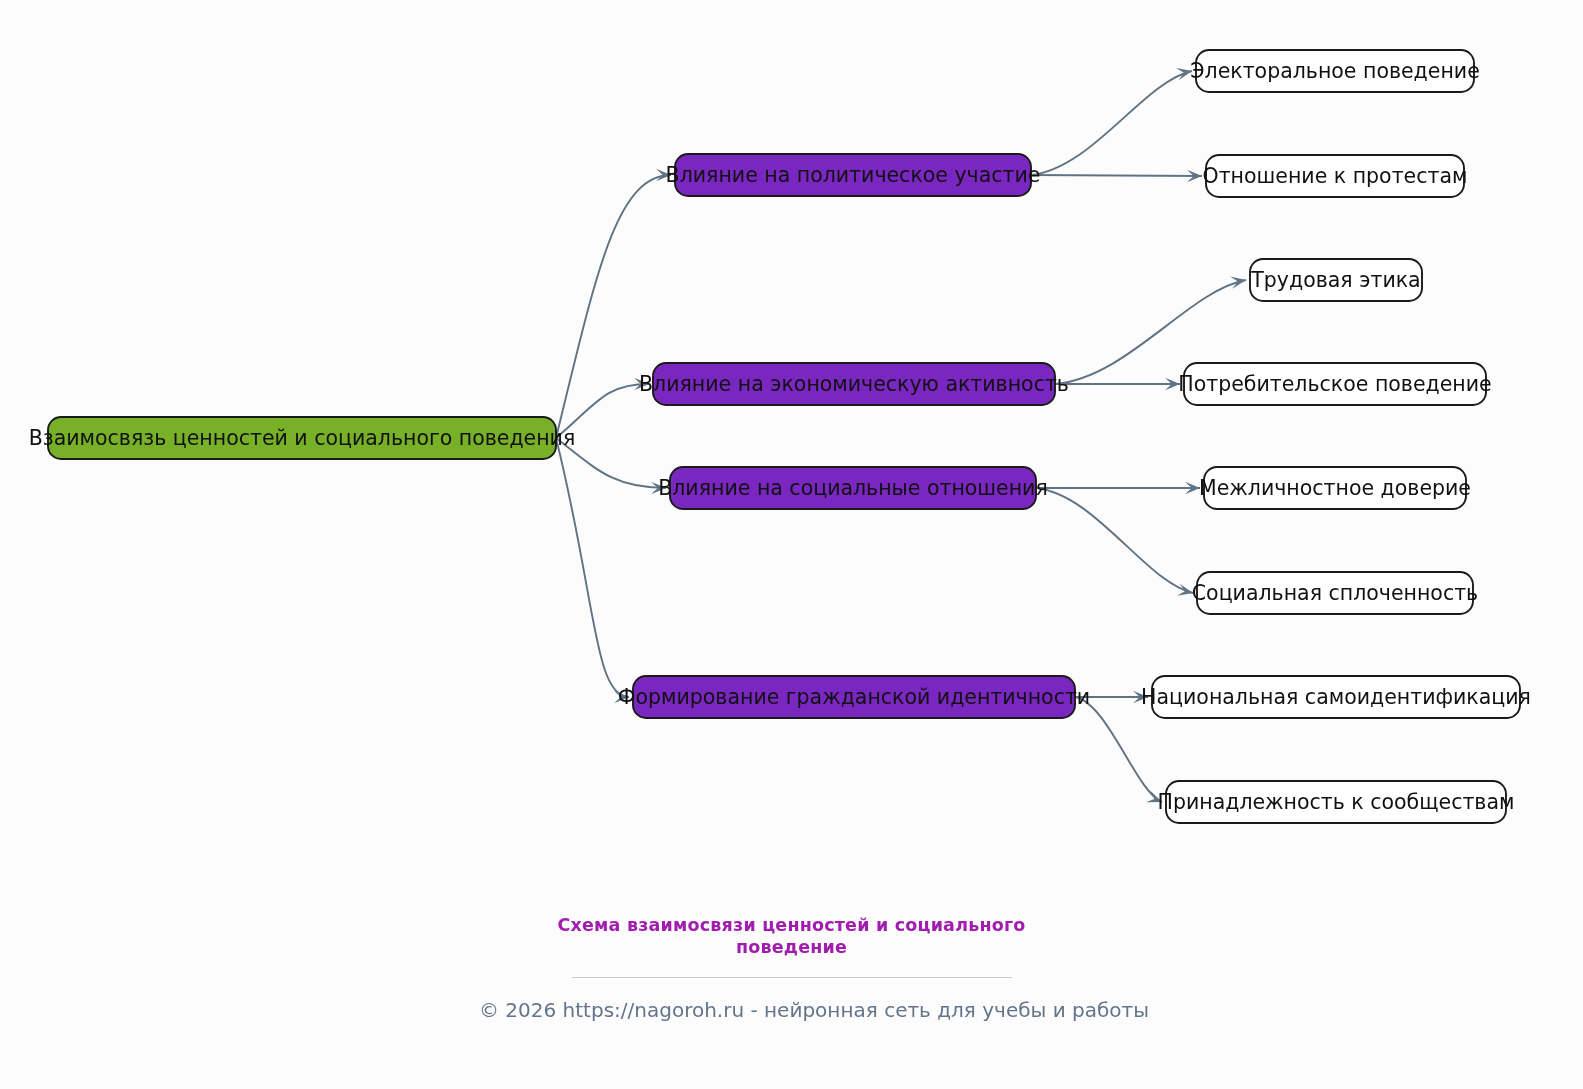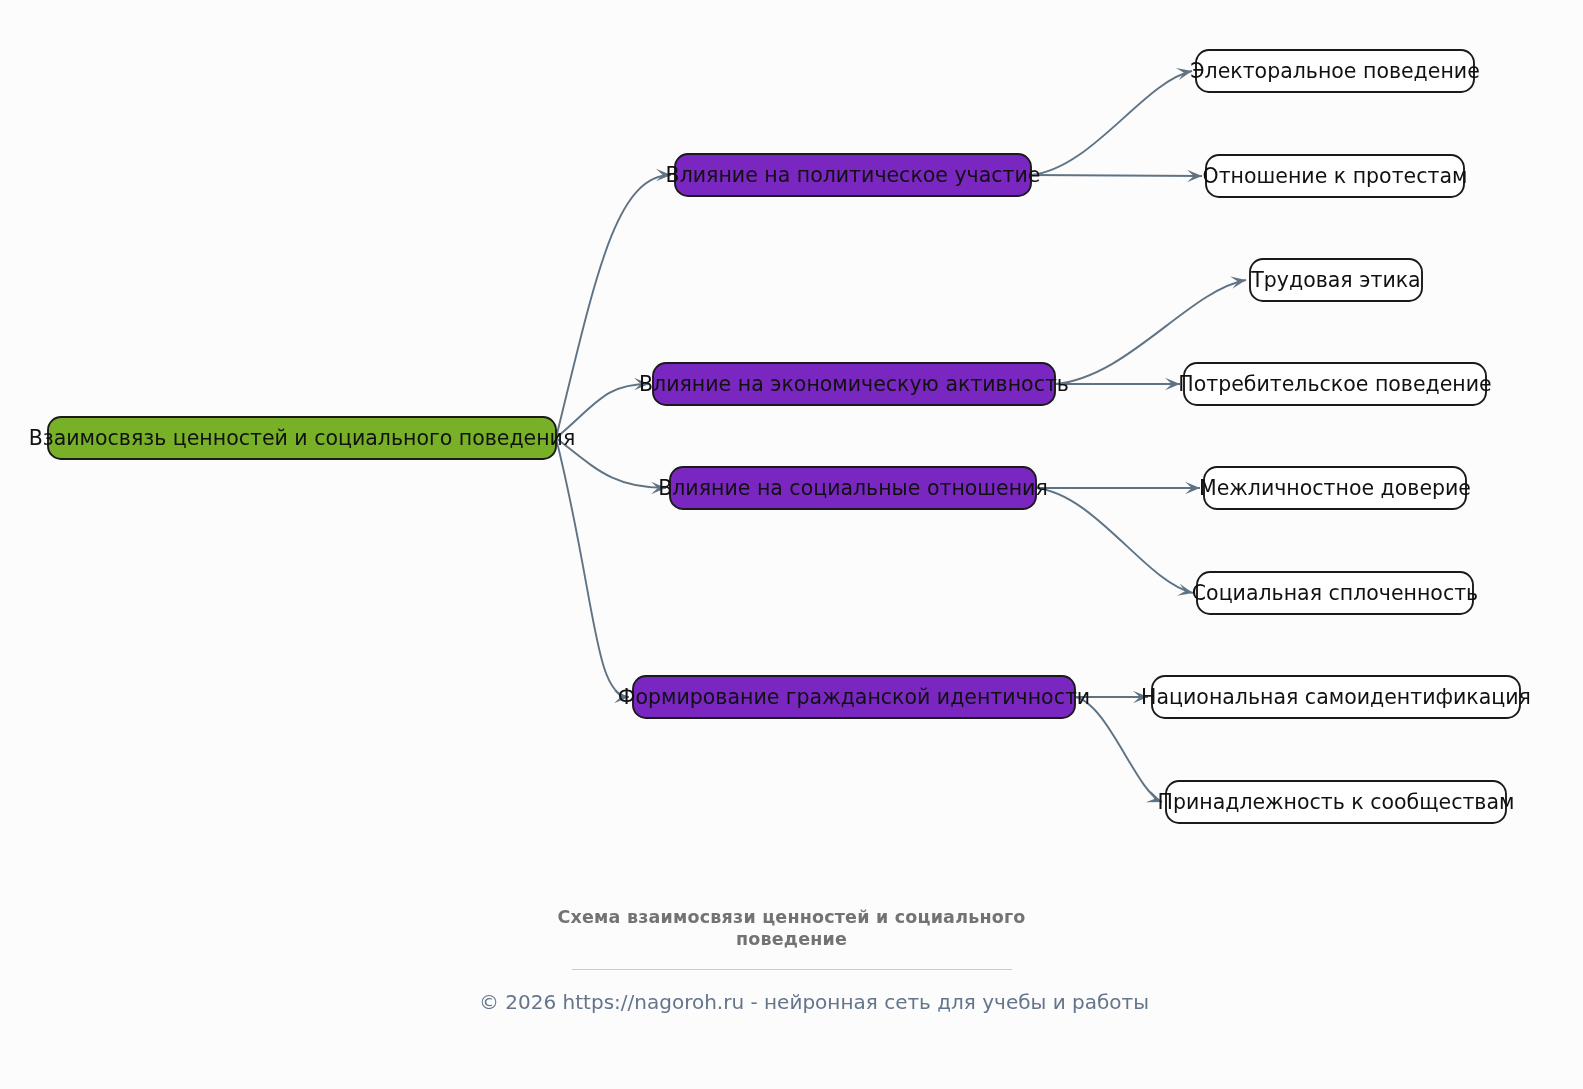--- a/index.html
+++ b/index.html
@@ -60,25 +60,25 @@
     position: absolute;
     left: 0;
     right: 0;
     top: 898px;
     text-align: center;
   }
   .footer-title {
     font-family: "DejaVu Sans", sans-serif;
     font-size: 17.5px;
     font-weight: bold;
-    color: #737373;
+    color: #a21caf;
     line-height: 1.28;
     letter-spacing: 0.2px;
     max-width: 470px;
-    margin: 8px auto;
+    margin: 16px auto;
   }
   .footer-divider {
     width: 440px;
     height: 0;
     border-top: 1.5px solid #c8cdd4;
     margin: 18px auto 0 auto;
   }
   .footer-copy {
     font-family: "DejaVu Sans", sans-serif;
     font-size: 20px;

